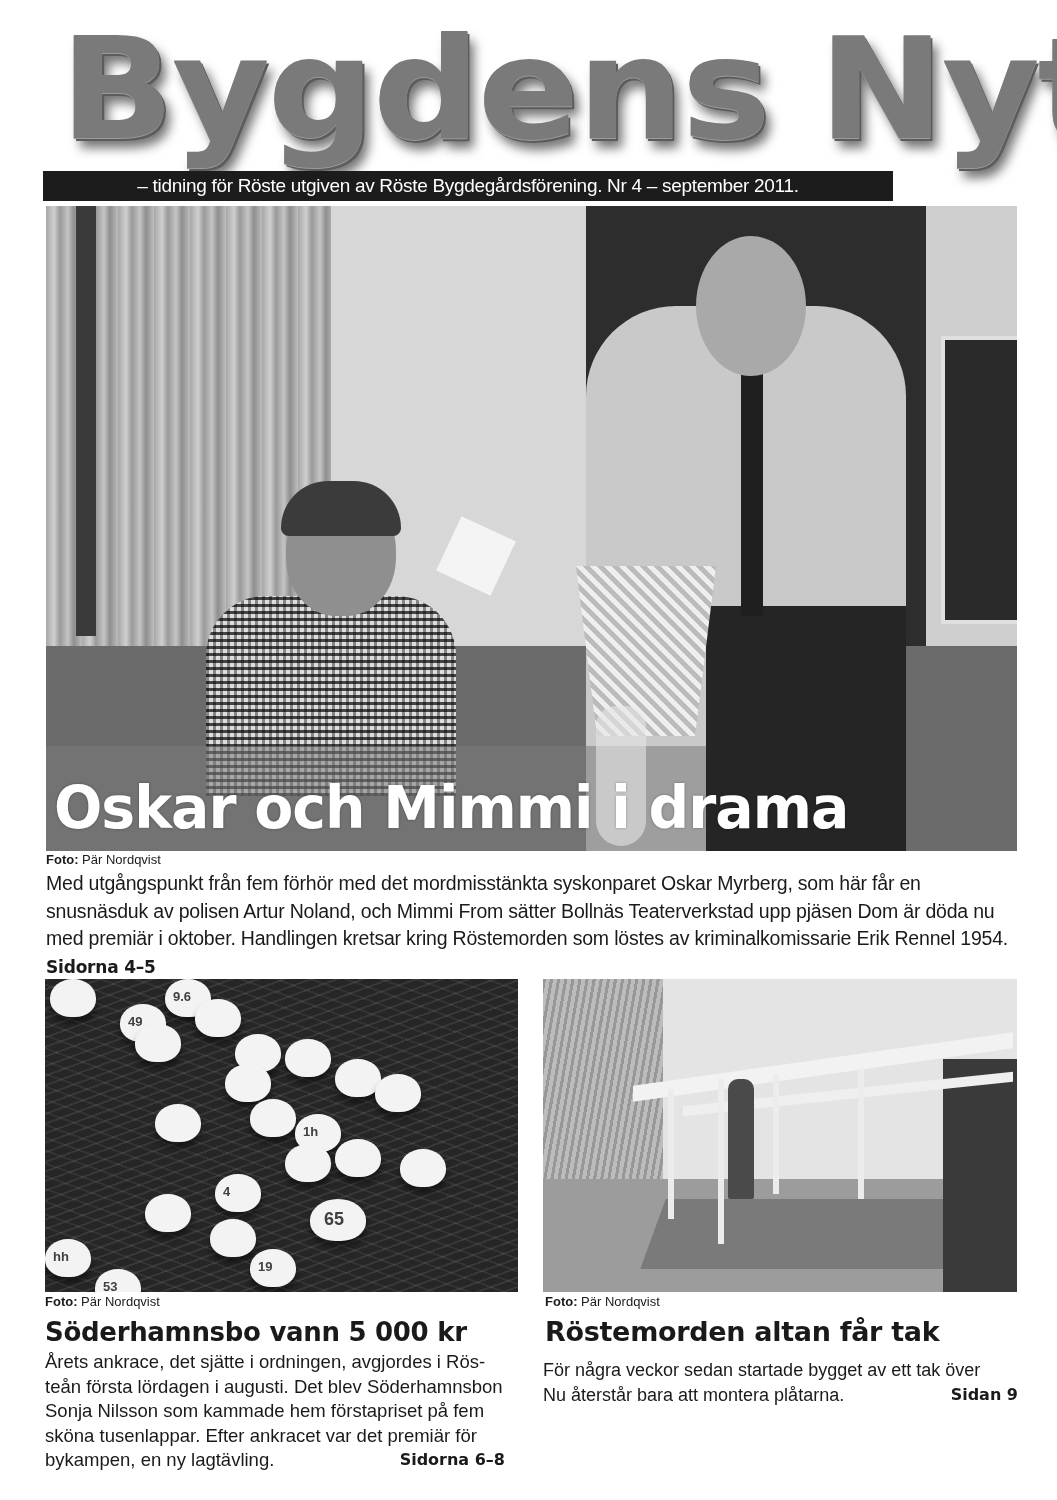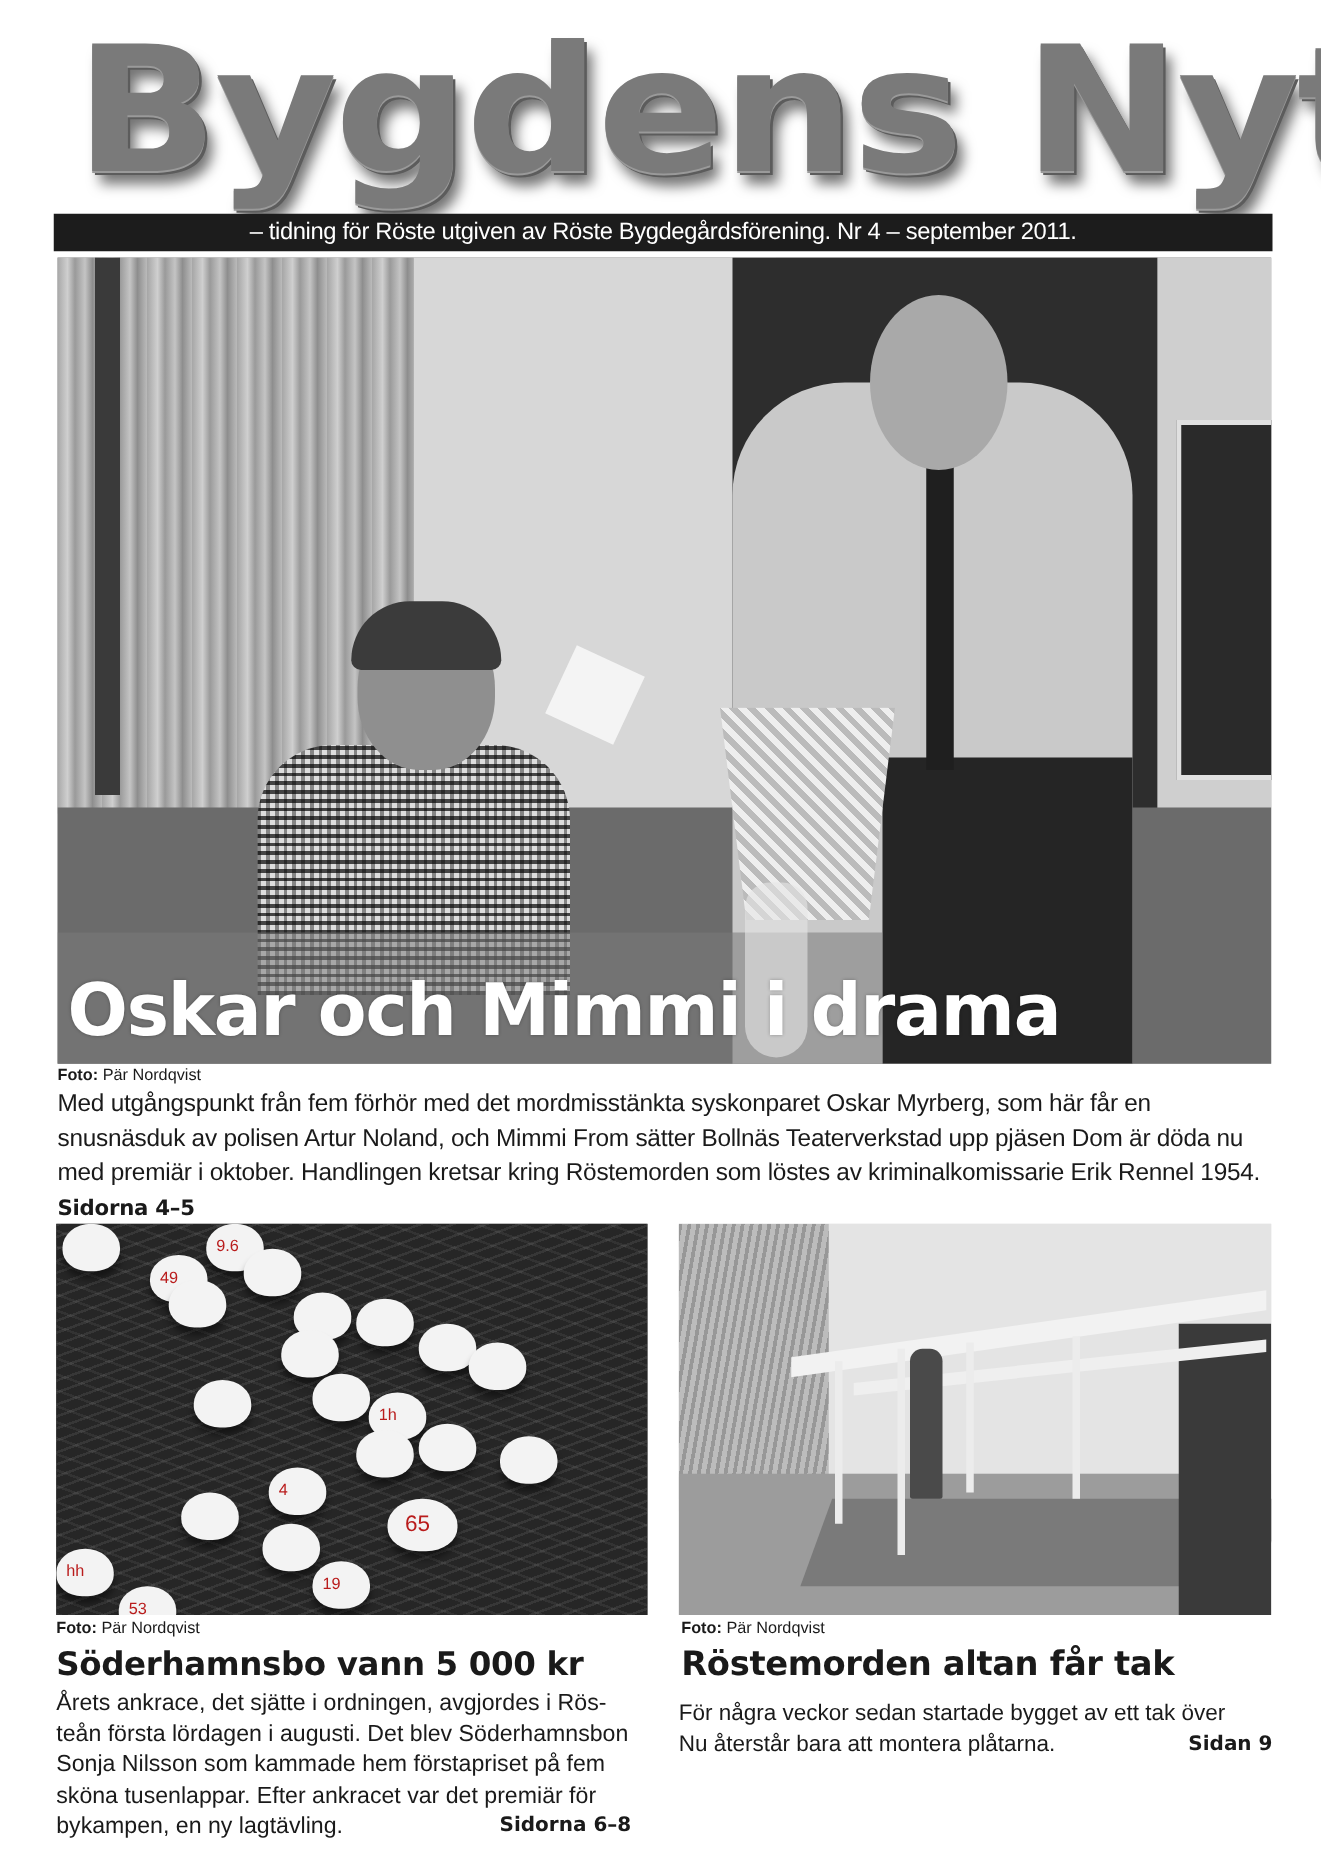--- a/index.html
+++ b/index.html
@@ -1,20 +1,20 @@
 <!DOCTYPE html>
 <html><head>
 <meta charset="utf-8">
 <style>
   html,body{margin:0;padding:0;background:#fff;}
   body{width:1057px;height:1500px;position:relative;overflow:hidden;font-family:"DejaVu Sans","Liberation Sans",sans-serif;color:#1a1a1a;}
   .masthead{position:absolute;left:40px;top:18px;width:990px;height:150px;}
   .masthead-title{position:absolute;left:20px;top:-18px;font-family:"DejaVu Sans",sans-serif;font-weight:bold;font-size:140px;letter-spacing:-2px;line-height:180px;color:#7a7a7a;
     text-shadow:0 1px 0 #9a9a9a,2px 3px 0 #5c5c5c,6px 10px 10px rgba(0,0,0,0.55);white-space:nowrap;transform:scaleX(1.07);transform-origin:left center;}
-  .subbar{position:absolute;left:43px;top:171px;width:975px;height:30px;background:#1c1c1c;color:#fff;text-align:center;font-family:"Liberation Sans",sans-serif;font-size:19px;line-height:30px;letter-spacing:-0.3px;}
+  .subbar{position:absolute;left:43px;top:171px;width:850px;height:30px;background:#1c1c1c;color:#fff;text-align:center;font-family:"Liberation Sans",sans-serif;font-size:19px;line-height:30px;letter-spacing:-0.3px;}
   .photo{position:absolute;overflow:hidden;}
   .main-photo{left:46px;top:206px;width:971px;height:645px;background:#8a8a8a;}
   .curtain{position:absolute;left:0;top:0;width:285px;height:445px;
     background:repeating-linear-gradient(90deg,#a8a8a8 0,#cfcfcf 8px,#9a9a9a 14px,#c4c4c4 22px,#8e8e8e 28px,#bdbdbd 36px);}
   .curtain-gap{position:absolute;left:30px;top:0;width:20px;height:430px;background:#3a3a3a;}
   .wall{position:absolute;left:285px;top:0;width:290px;height:640px;background:#d7d7d7;}
   .dark-back{position:absolute;left:540px;top:0;width:340px;height:560px;background:#2d2d2d;}
   .rightwall{position:absolute;left:880px;top:0;width:91px;height:560px;background:#cfcfcf;}
   .board{position:absolute;left:895px;top:130px;width:76px;height:280px;background:#2a2a2a;border:4px solid #e0e0e0;}
   .stage-floor{position:absolute;left:0;top:440px;width:971px;height:205px;background:#6b6b6b;}
@@ -33,21 +33,21 @@
   .photo-headline{position:absolute;left:8px;bottom:8px;color:#fff;font-family:"DejaVu Sans",sans-serif;font-weight:bold;font-size:58px;line-height:70px;letter-spacing:-1px;text-shadow:0 0 3px rgba(0,0,0,.3);white-space:nowrap;transform:scaleX(0.98);transform-origin:left;}
   .credit{position:absolute;font-family:"Liberation Sans",sans-serif;font-size:13px;line-height:15px;color:#1a1a1a;}
   .credit b{font-weight:bold;}
   .lead{position:absolute;left:46px;top:870px;width:975px;font-family:"Liberation Sans",sans-serif;font-size:19.5px;line-height:27.5px;color:#1a1a1a;letter-spacing:-0.2px;}
   .ref{font-family:"DejaVu Sans",sans-serif;font-weight:bold;font-size:17px;}
   .duck-photo{left:45px;top:979px;width:473px;height:313px;background:#232323;}
   .water{position:absolute;inset:0;background:
     repeating-linear-gradient(160deg,rgba(255,255,255,.08) 0 2px,transparent 2px 9px),
     repeating-linear-gradient(20deg,rgba(255,255,255,.06) 0 2px,transparent 2px 12px),#262626;}
   .duck{position:absolute;width:46px;height:38px;background:#f3f3f3;border-radius:50% 50% 45% 45%;box-shadow:0 6px 6px rgba(0,0,0,.45);}
-  .duck span{position:absolute;left:8px;top:10px;font-size:13px;color:#b91c1c;font-family:"Liberation Sans",sans-serif;}
+  .duck span{position:absolute;left:8px;top:10px;font-size:13px;color:#404040;font-family:"Liberation Sans",sans-serif;font-weight:bold;}
   .build-photo{left:543px;top:979px;width:474px;height:313px;background:#d9d9d9;}
   .sky{position:absolute;left:0;top:0;width:474px;height:200px;background:#e4e4e4;}
   .trees{position:absolute;left:0;top:0;width:120px;height:230px;background:repeating-linear-gradient(100deg,#8a8a8a 0 3px,#b5b5b5 3px 7px);opacity:.85;}
   .grass{position:absolute;left:0;top:200px;width:474px;height:113px;background:#9c9c9c;}
   .roof{position:absolute;left:90px;top:80px;width:380px;height:16px;background:#f2f2f2;transform:skewY(-8deg);}
   .roof2{position:absolute;left:140px;top:110px;width:330px;height:10px;background:#efefef;transform:skewY(-6deg);}
   .deck{position:absolute;left:110px;top:220px;width:364px;height:70px;background:#7a7a7a;transform:skewX(-20deg);}
   .house{position:absolute;left:400px;top:80px;width:74px;height:233px;background:#3a3a3a;}
   .post{position:absolute;width:6px;background:#ececec;}
   .worker{position:absolute;left:185px;top:100px;width:26px;height:120px;background:#4a4a4a;border-radius:10px 10px 2px 2px;}

